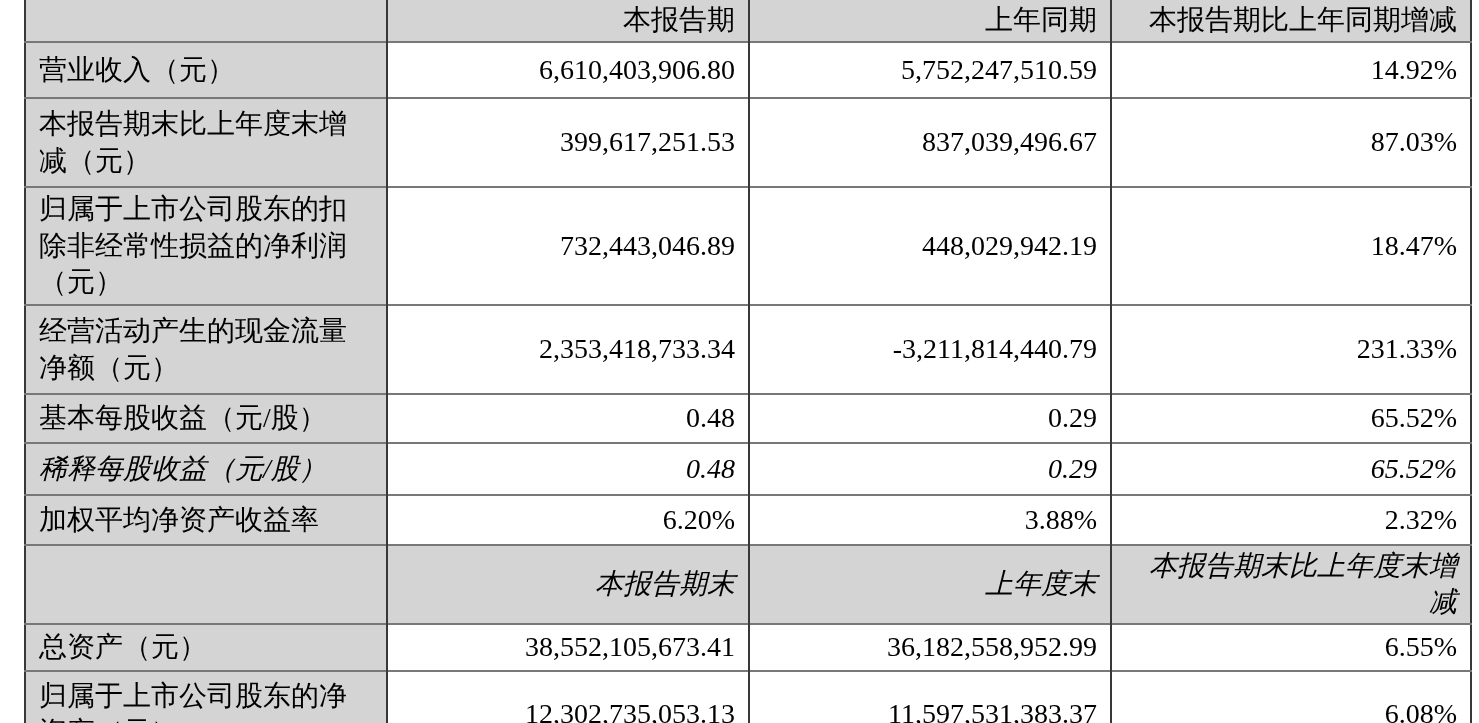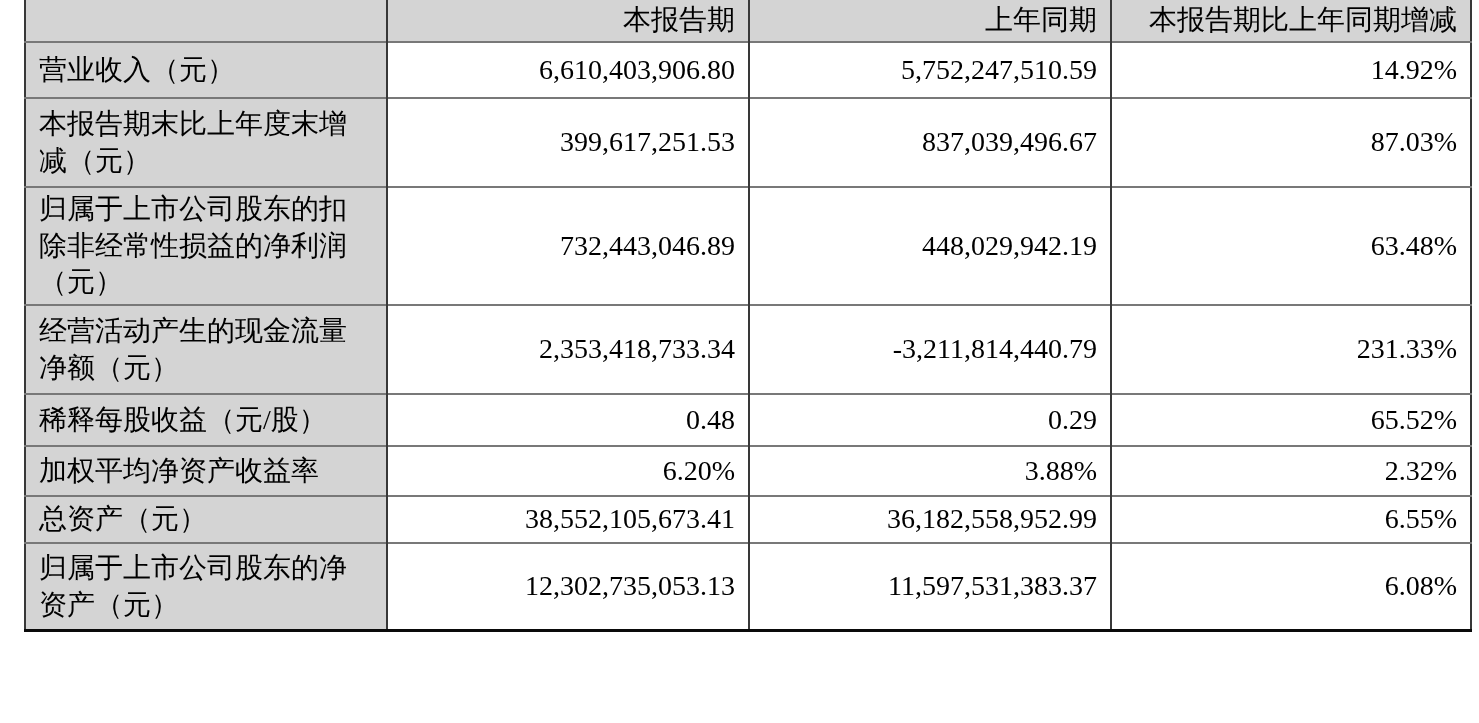--- a/index.html
+++ b/index.html
@@ -56,21 +56,21 @@
   }
   td.val {
     text-align: right;
   }
   
   tr.h41  td { height: 37px; }
   tr.h54  td { height: 50px; }
   tr.h87  td { height: 83px; }
   tr.h116 td { height: 112px; margin-top: 12px; }
   tr.h47  td { height: 43px; }
-  tr.h50  td { height: 46px; }
+  tr.h50  td { height: 46px; font-style: italic; }
   tr.h48  td { height: 44px; }
   tr.h45  td { height: 41px; }
   tr.h85  td { height: 81px; }
 </style>
 </head>
 <body>
 
 <div class="page">
   <table class="fin">
     <colgroup>
@@ -99,45 +99,57 @@
       <td class="lbl">本报告期末比上年度末增减（元）</td>
       <td class="val">399,617,251.53</td>
       <td class="val">837,039,496.67</td>
       <td class="val">87.03%</td>
     </tr>
 
     <tr class="h116">
       <td class="lbl">归属于上市公司股东的扣除非经常性损益的净利润（元）</td>
       <td class="val">732,443,046.89</td>
       <td class="val">448,029,942.19</td>
-      <td class="val">63.48%</td>
+      <td class="val">18.47%</td>
     </tr>
 
     <tr class="h87">
       <td class="lbl">经营活动产生的现金流量净额（元）</td>
       <td class="val">2,353,418,733.34</td>
       <td class="val">-3,211,814,440.79</td>
       <td class="val">231.33%</td>
     </tr>
 
+    <tr class="h47">
+      <td class="lbl">基本每股收益（元/股）</td>
+      <td class="val">0.48</td>
+      <td class="val">0.29</td>
+      <td class="val">65.52%</td>
+    </tr>
 
     <tr class="h50">
       <td class="lbl">稀释每股收益（元/股）</td>
       <td class="val">0.48</td>
       <td class="val">0.29</td>
       <td class="val">65.52%</td>
     </tr>
 
     <tr class="h48">
       <td class="lbl">加权平均净资产收益率</td>
       <td class="val">6.20%</td>
       <td class="val">3.88%</td>
       <td class="val">2.32%</td>
     </tr>
 
+    <tr class="hdr h50">
+      <td></td>
+      <td>本报告期末</td>
+      <td>上年度末</td>
+      <td>本报告期末比上年度末增减</td>
+    </tr>
 
     <tr class="h45">
       <td class="lbl">总资产（元）</td>
       <td class="val">38,552,105,673.41</td>
       <td class="val">36,182,558,952.99</td>
       <td class="val">6.55%</td>
     </tr>
 
     <tr class="h85">
       <td class="lbl">归属于上市公司股东的净资产（元）</td>

